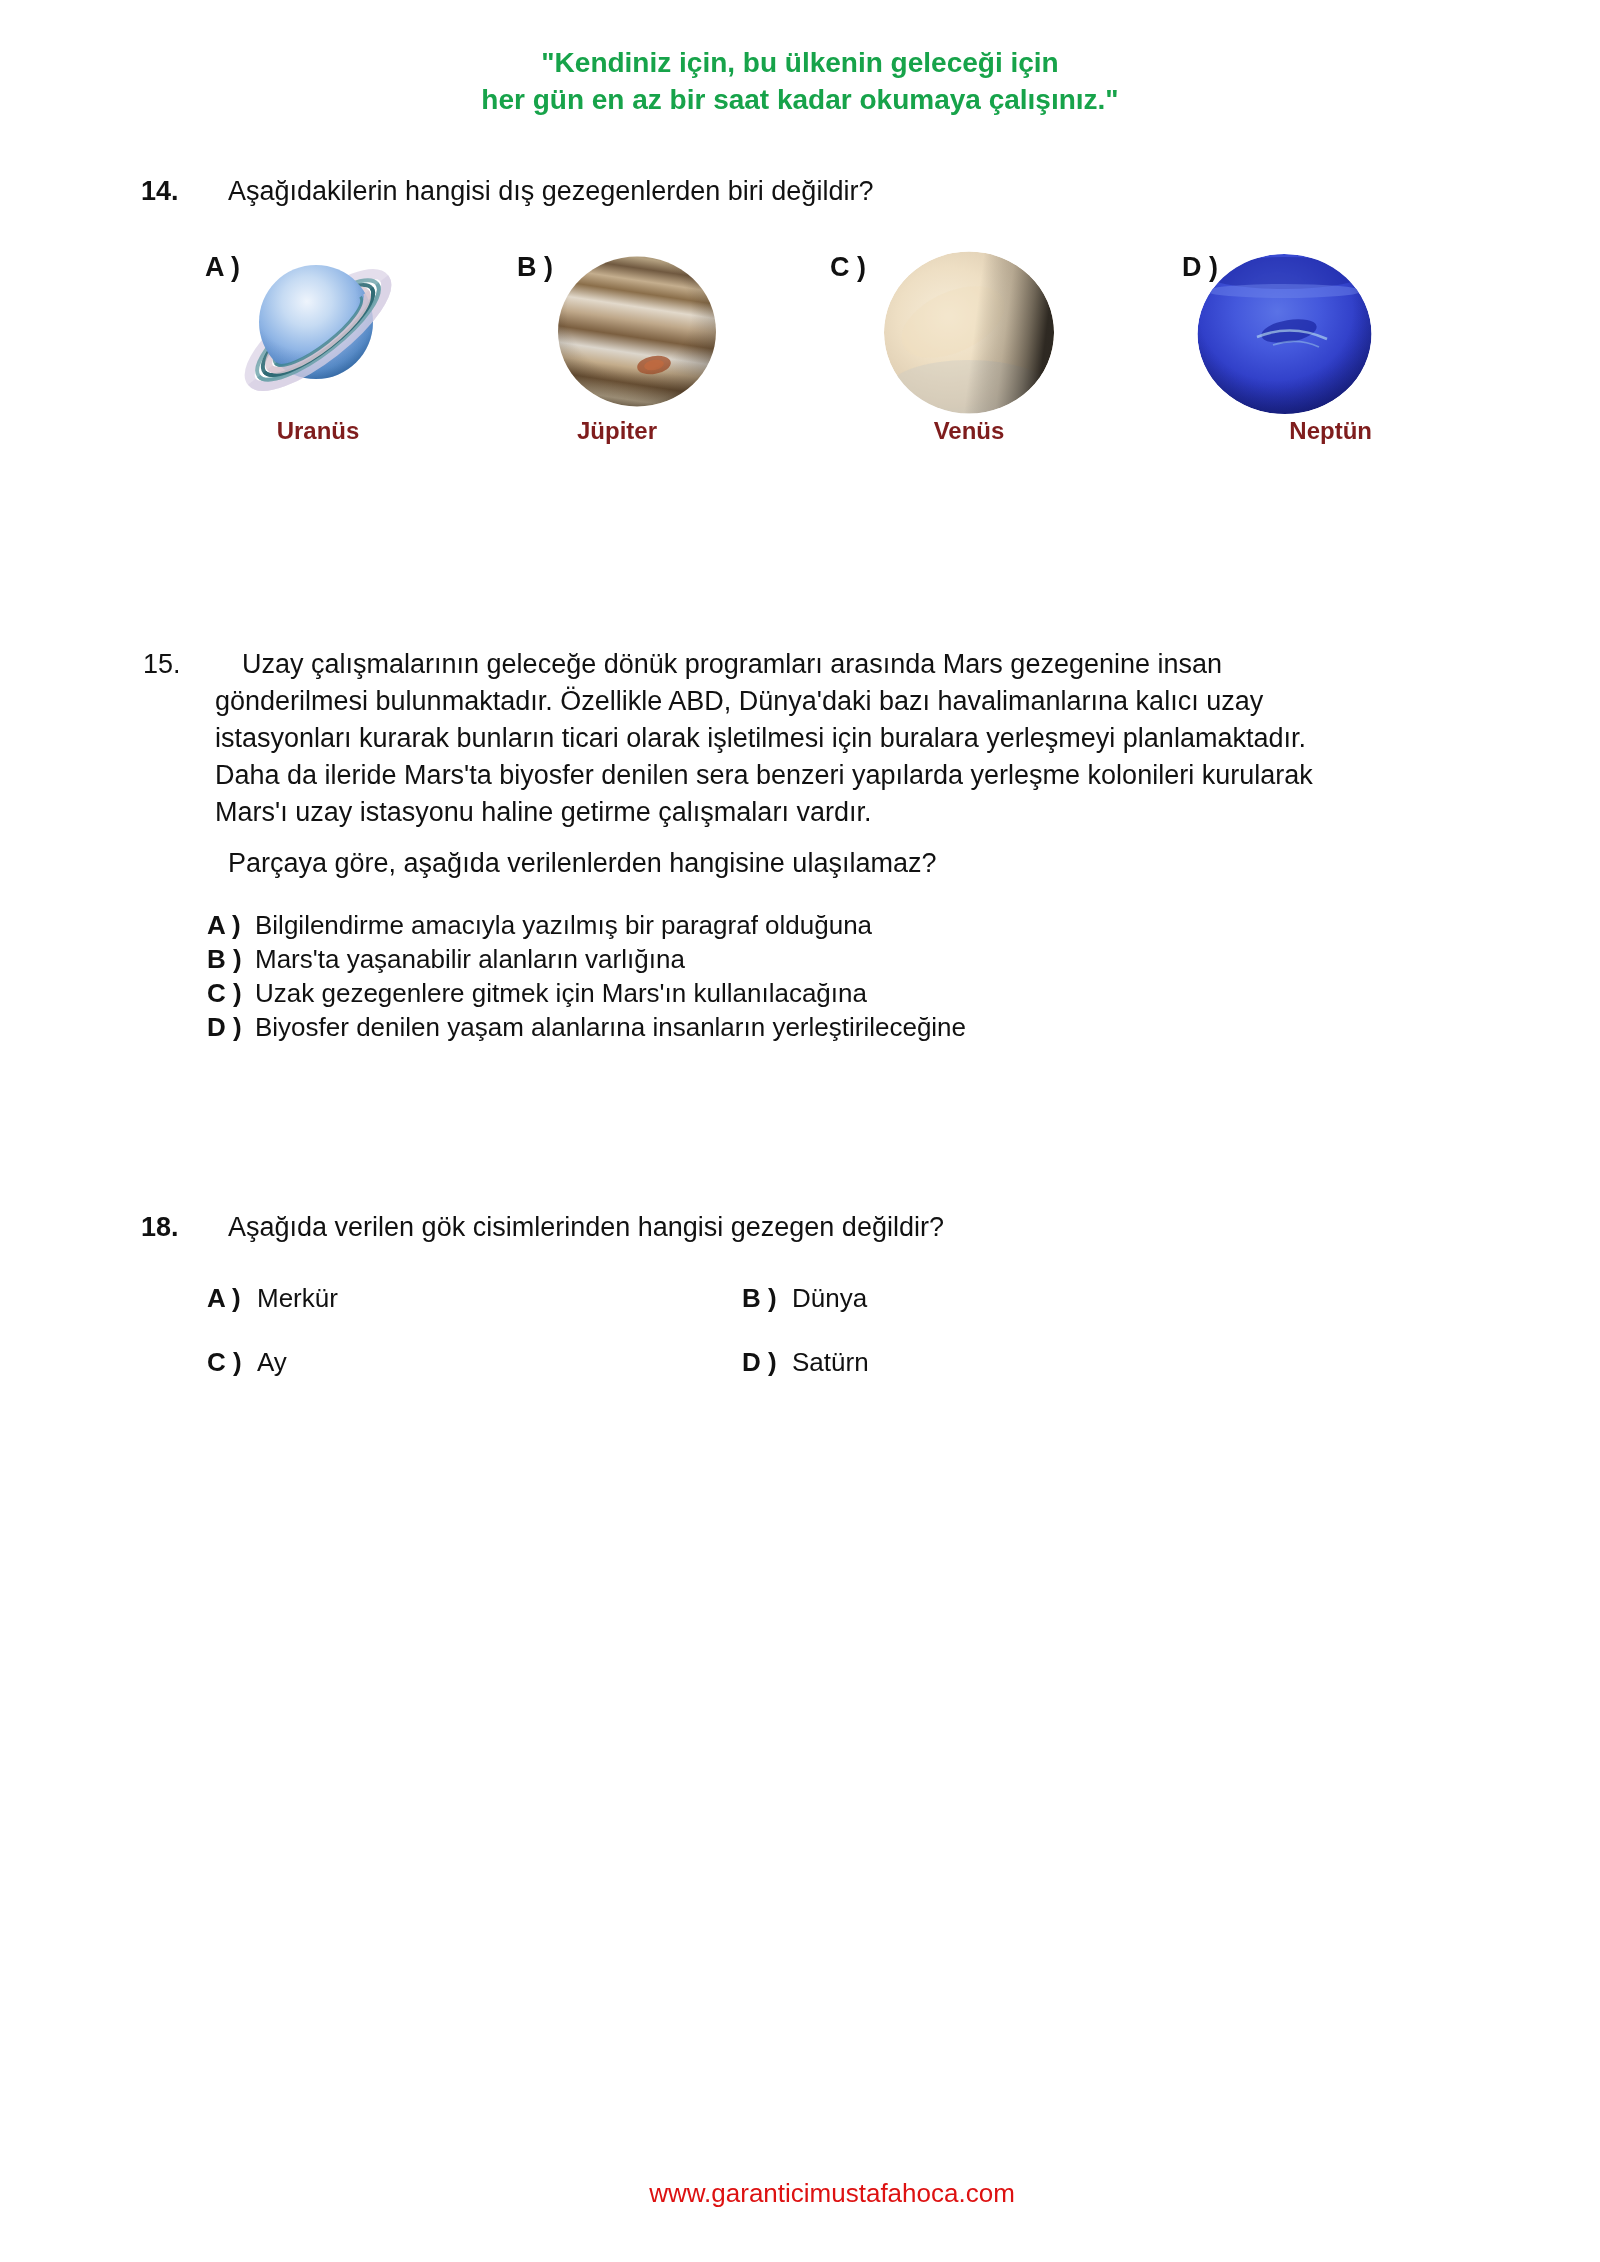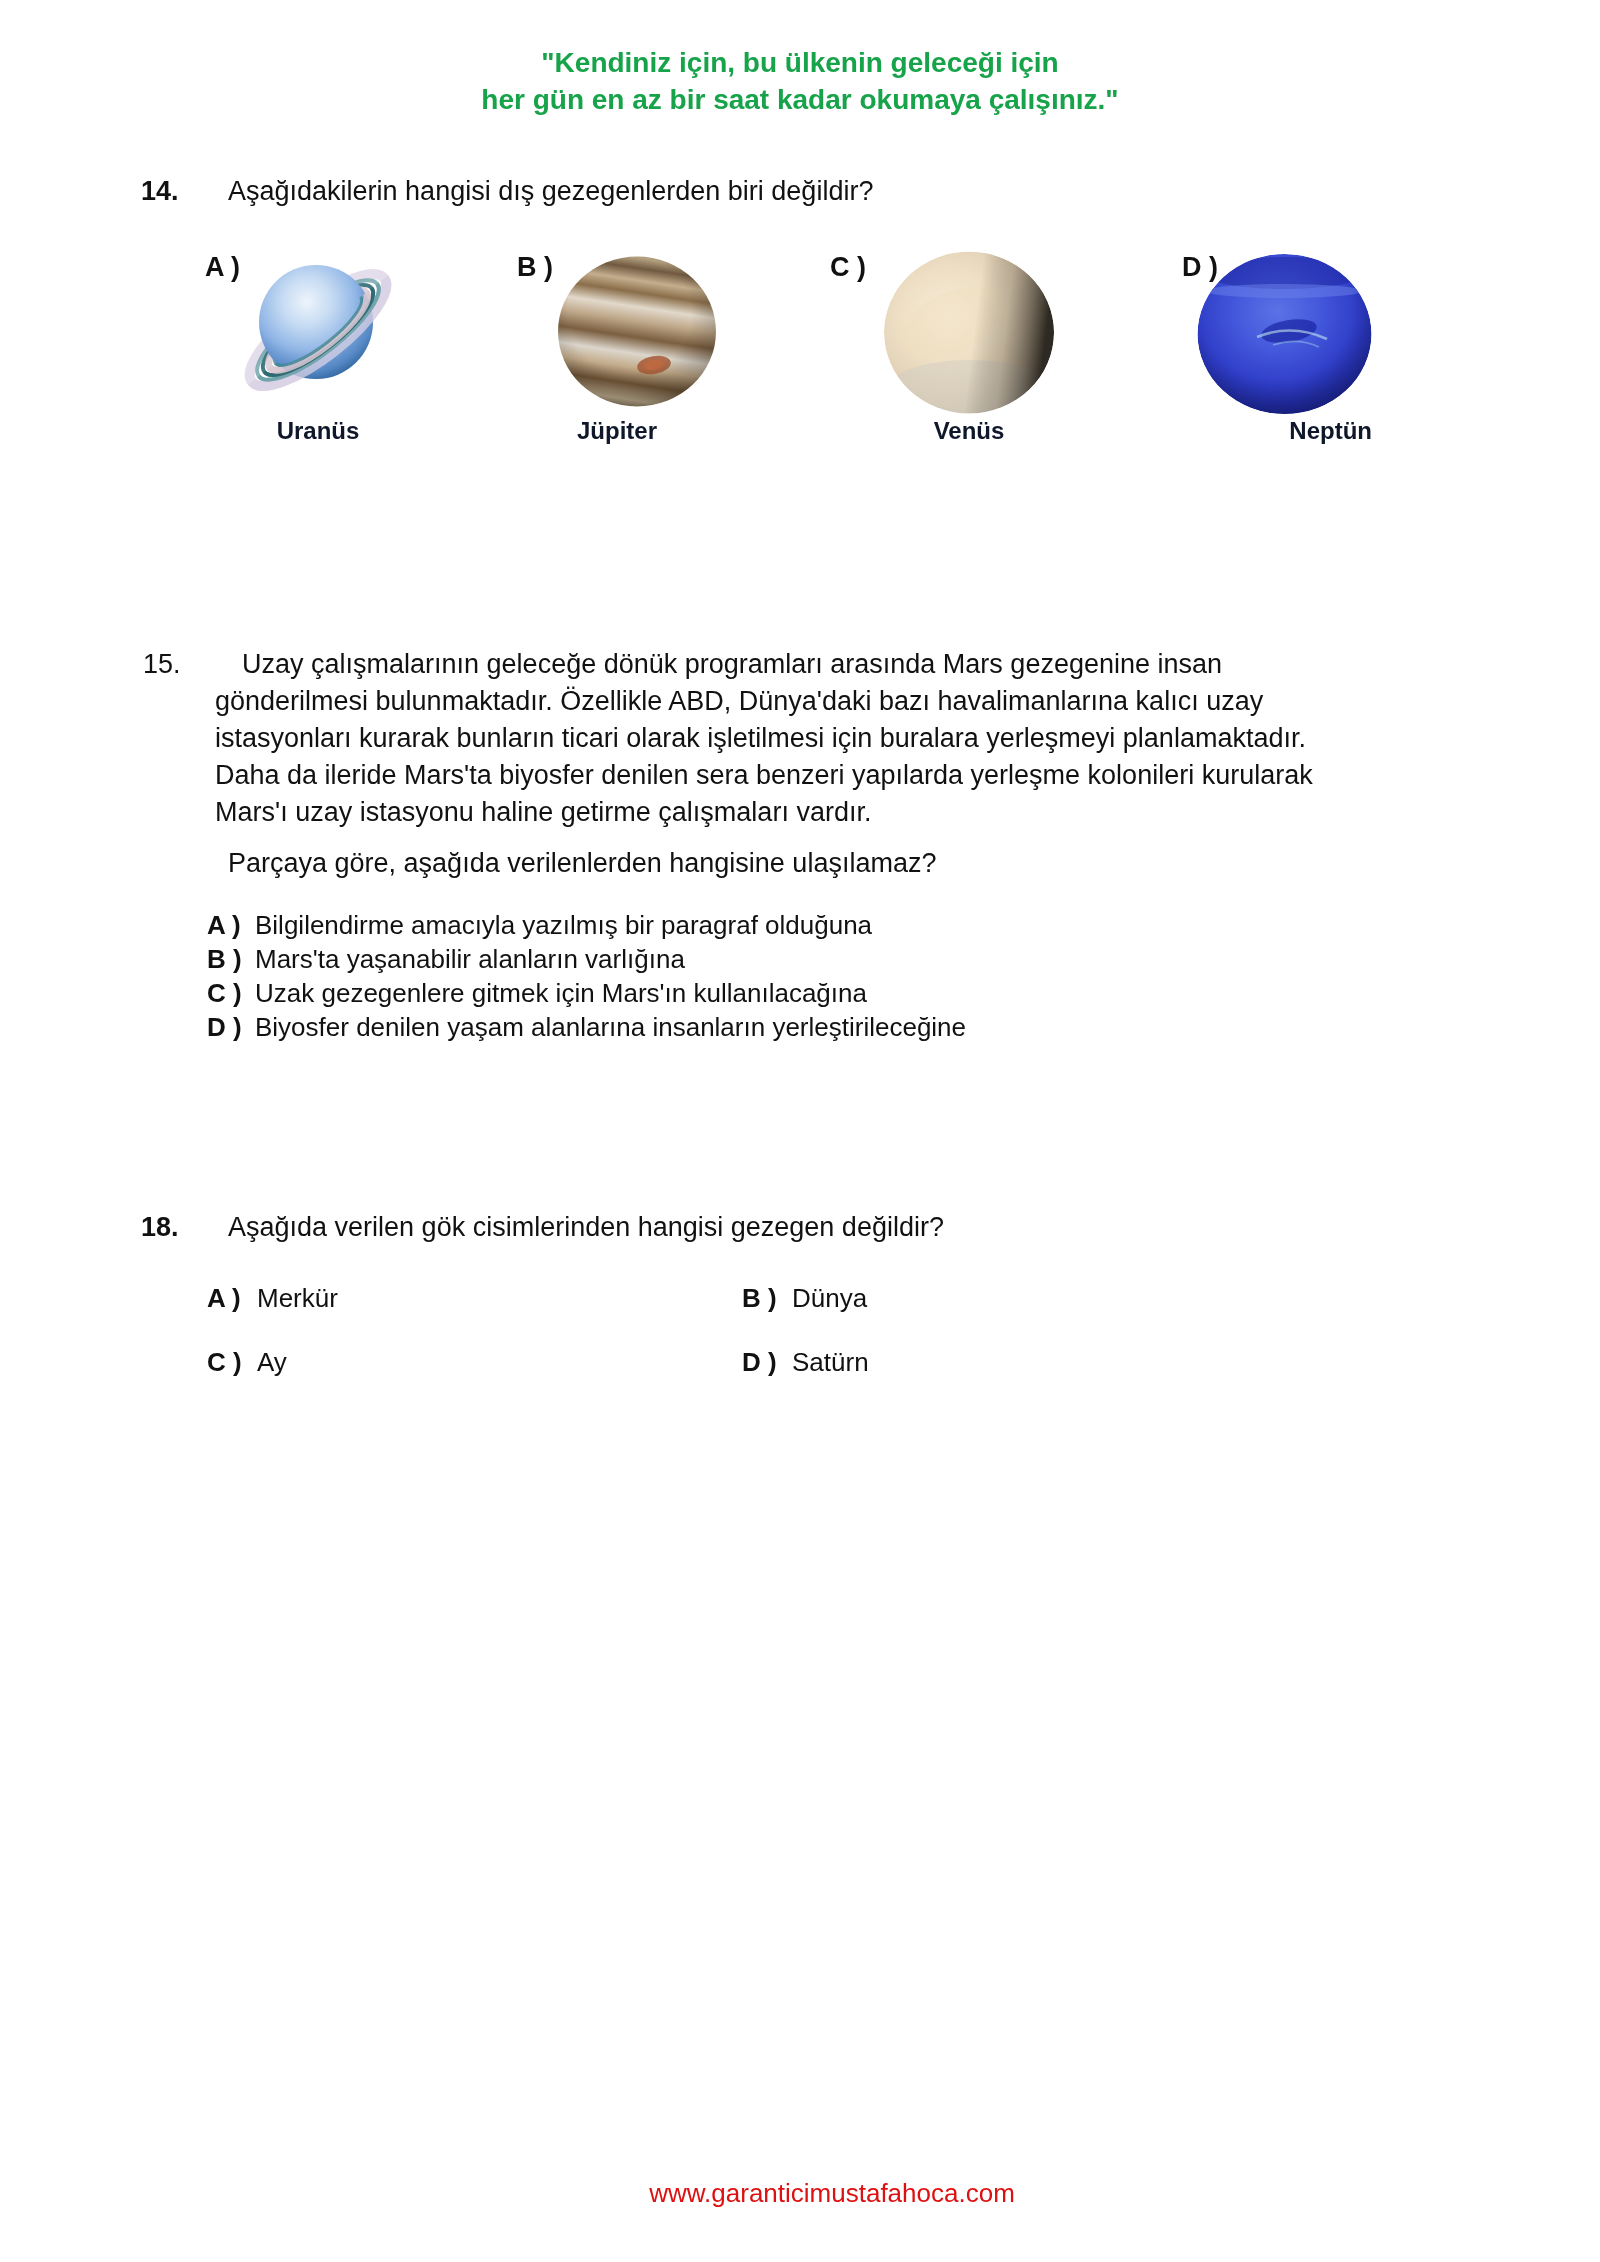--- a/index.html
+++ b/index.html
@@ -22,21 +22,21 @@
   .opt-b{left:517px;width:210px;}
   .opt-c{left:830px;width:235px;}
   .opt-d{left:1182px;width:200px;}
   .opt-letter{position:absolute;left:0;top:16px;font-weight:bold;font-size:27px;white-space:nowrap;}
   .planet{position:absolute;display:block;}
   .opt-a .planet{left:33px;top:2px;}
   .opt-b .planet{left:40px;top:19px;}
   .opt-c .planet{left:53px;top:14px;}
   .opt-d .planet{left:15px;top:17px;}
   .planet-label{position:absolute;top:181px;text-align:center;font-weight:bold;
-    font-size:24px;color:#0f172a;white-space:nowrap;}
+    font-size:24px;color:#7f1d1d;white-space:nowrap;}
   .opt-a .planet-label{left:33px;width:160px;}
   .opt-b .planet-label{left:20px;width:160px;}
   .opt-c .planet-label{left:53px;width:172px;}
   .opt-d .planet-label{left:15px;width:175px;text-align:right;}
   
   .q15-block{position:absolute;left:203px;top:634px;width:1155px;
     font-size:27px;line-height:37px;}
   .q15-block .qnum-abs{position:absolute;left:-60px;top:12px;font-weight:normal;}
   .passage{margin:12px;text-indent:27px;}
   .q15-question{position:absolute;left:228px;top:848px;font-size:27px;white-space:nowrap;}

